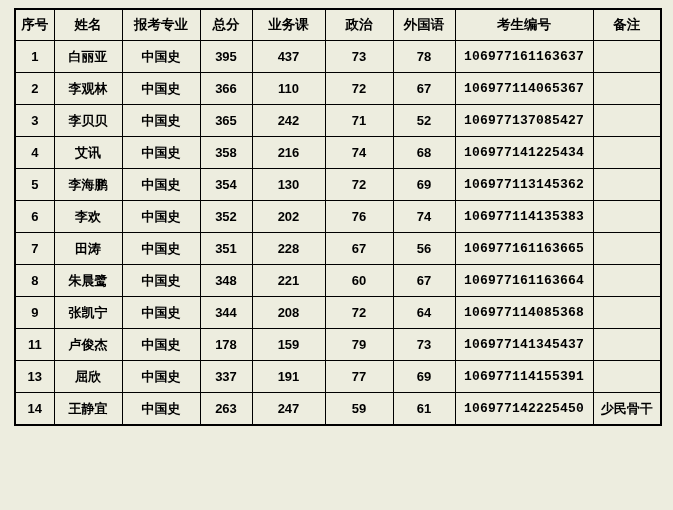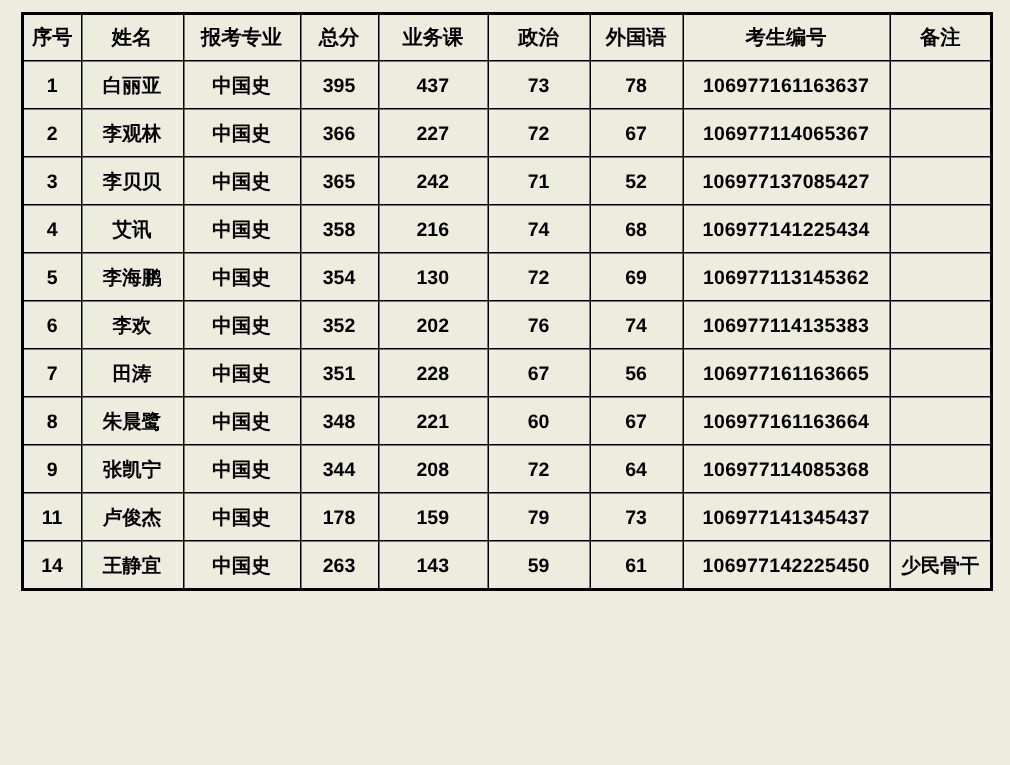--- a/index.html
+++ b/index.html
@@ -43,20 +43,21 @@
     height: 30px;
     font-size: 13.5px;
     font-family: Liberation Mono, monospace;
   }
   table.score-table td {
     height: 31px;
   }
   td.cell-candidate_id {
     font-size: 13px;
     letter-spacing: 0.2px;
+    font-family: Liberation Mono, monospace;
   }
   col.c-index   { width: 39px; }
   col.c-name    { width: 68px; }
   col.c-major   { width: 78px; }
   col.c-total   { width: 52px; }
   col.c-course  { width: 73px; }
   col.c-politics{ width: 68px; }
   col.c-foreign { width: 62px; }
   col.c-candidate_id { width: 138px; }
   col.c-remark  { width: 68px; }
@@ -100,21 +101,21 @@
           <td class="cell-politics">73</td>
           <td class="cell-foreign">78</td>
           <td class="cell-candidate_id">106977161163637</td>
           <td class="cell-remark"></td>
         </tr>
         <tr>
           <td class="cell-index">2</td>
           <td class="cell-name">李观林</td>
           <td class="cell-major">中国史</td>
           <td class="cell-total">366</td>
-          <td class="cell-course">227</td>
+          <td class="cell-course">110</td>
           <td class="cell-politics">72</td>
           <td class="cell-foreign">67</td>
           <td class="cell-candidate_id">106977114065367</td>
           <td class="cell-remark"></td>
         </tr>
         <tr>
           <td class="cell-index">3</td>
           <td class="cell-name">李贝贝</td>
           <td class="cell-major">中国史</td>
           <td class="cell-total">365</td>
@@ -195,25 +196,36 @@
           <td class="cell-name">卢俊杰</td>
           <td class="cell-major">中国史</td>
           <td class="cell-total">178</td>
           <td class="cell-course">159</td>
           <td class="cell-politics">79</td>
           <td class="cell-foreign">73</td>
           <td class="cell-candidate_id">106977141345437</td>
           <td class="cell-remark"></td>
         </tr>
         <tr>
+          <td class="cell-index">13</td>
+          <td class="cell-name">屈欣</td>
+          <td class="cell-major">中国史</td>
+          <td class="cell-total">337</td>
+          <td class="cell-course">191</td>
+          <td class="cell-politics">77</td>
+          <td class="cell-foreign">69</td>
+          <td class="cell-candidate_id">106977114155391</td>
+          <td class="cell-remark"></td>
+        </tr>
+        <tr>
           <td class="cell-index">14</td>
           <td class="cell-name">王静宜</td>
           <td class="cell-major">中国史</td>
           <td class="cell-total">263</td>
-          <td class="cell-course">143</td>
+          <td class="cell-course">247</td>
           <td class="cell-politics">59</td>
           <td class="cell-foreign">61</td>
           <td class="cell-candidate_id">106977142225450</td>
           <td class="cell-remark">少民骨干</td>
         </tr>
       </tbody>
   </table>
 </div>
 
 </body></html>

